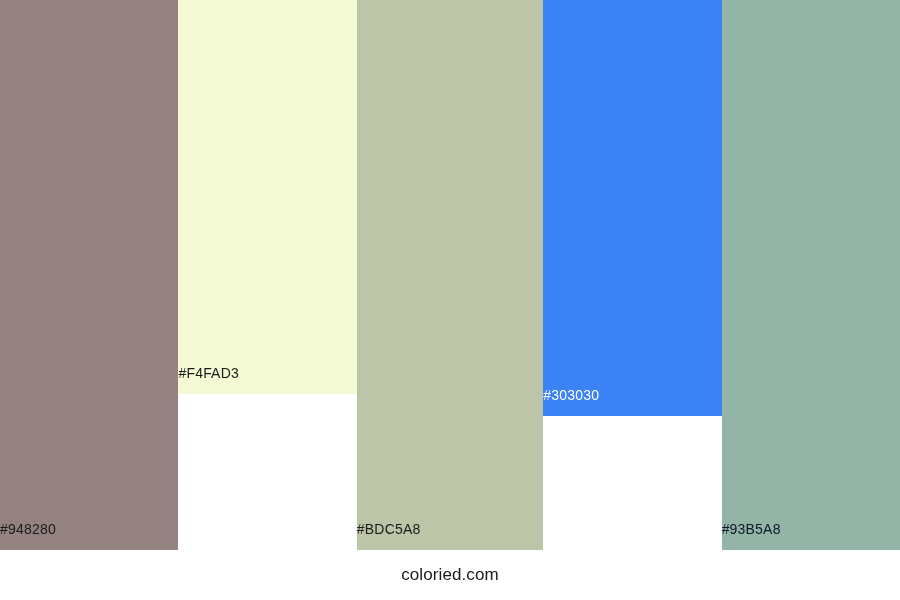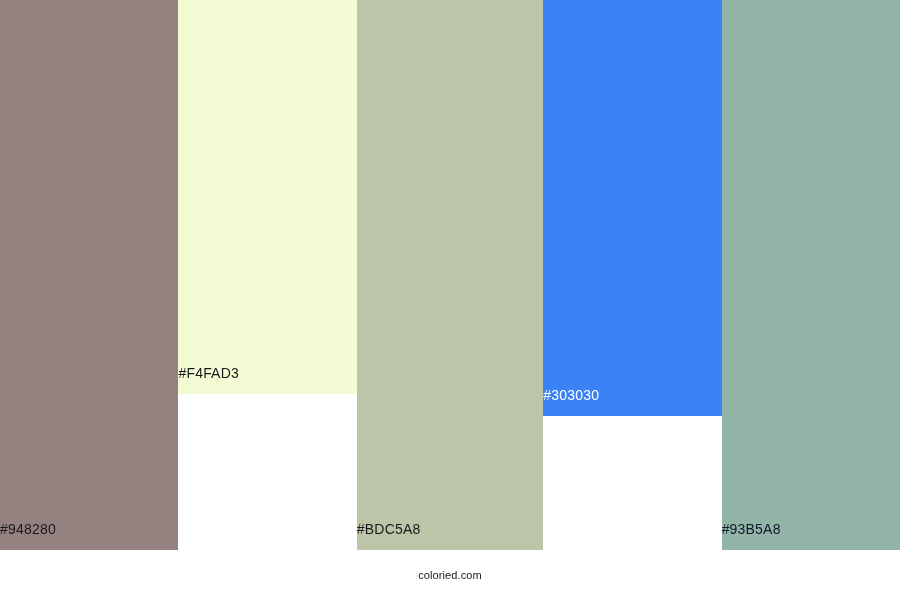--- a/index.html
+++ b/index.html
@@ -52,21 +52,21 @@
     width: 900px;
     height: 50px;
     background: #ffffff;
     display: flex;
     align-items: center;
     justify-content: center;
     flex: 0 0 auto;
   }
   #footer-credit {
     font-family: "Liberation Sans", sans-serif;
-    font-size: 11px;
+    font-size: 17px;
     line-height: 20px;
     color: #1a1a1a;
     letter-spacing: 0.1px;
     text-align: center;
   }
 </style>
 </head>
 <body style="background: rgb(255, 255, 255);">
 
 <div id="palette-page" style="background: rgb(255, 255, 255);">

